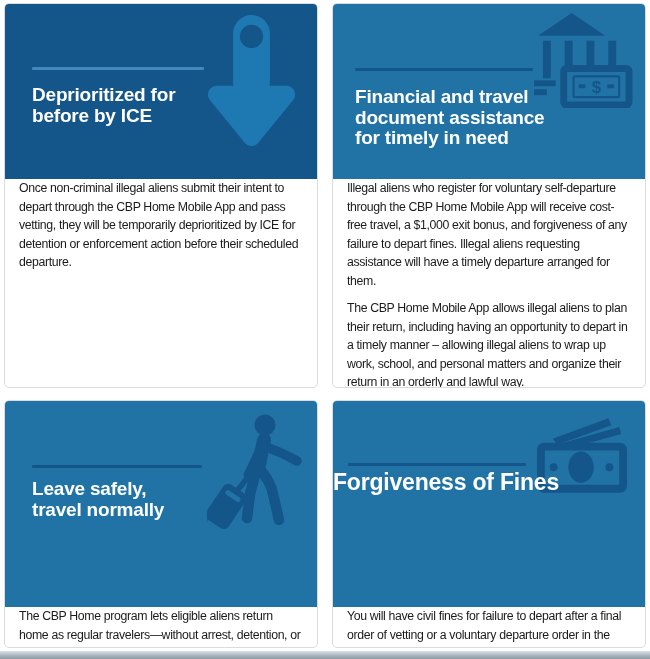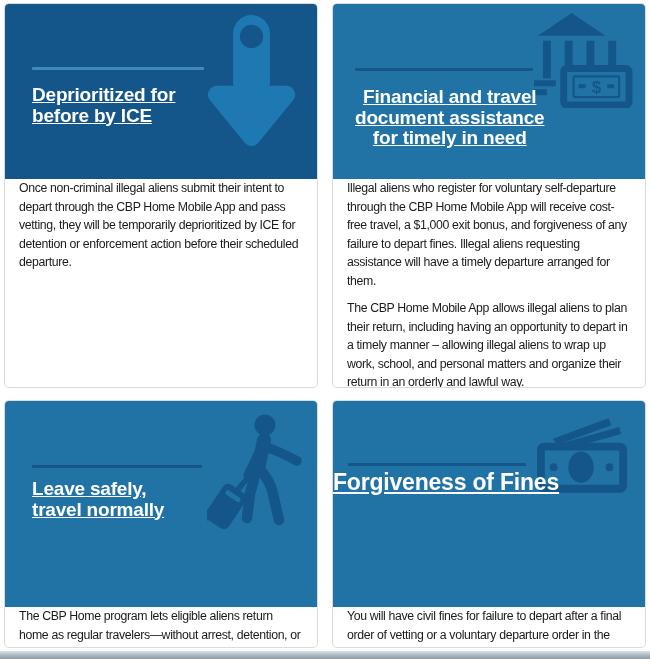--- a/index.html
+++ b/index.html
@@ -39,23 +39,23 @@
   .light .card-header{background:var(--medium-blue);}
   .rule{position:absolute;height:3px;border-radius:1px;}
   .c1 .rule{top:63px;left:27px;width:172px;background:var(--divider-light);}
   .c2 .rule{top:64px;left:22px;width:178px;background:var(--dark-blue);}
   .c3 .rule{top:64px;left:27px;width:170px;background:var(--dark-blue);}
   .c4 .rule{top:62px;left:15px;width:178px;background:var(--dark-blue);}
   .title{
     position:absolute;margin:0;color:var(--title-text);
     font-weight:700;font-size:19px;line-height:20.5px;letter-spacing:-0.2px;
   }
-  .title span{display:block;text-decoration:underline;}
+  .title span{display:block;}
   .c1 .title{top:81px;left:27px;}
-  .c2 .title{top:83px;left:22px;text-align:center;}
+  .c2 .title{top:83px;left:22px;}
   .c3 .title{top:78px;left:27px;}
   .c4 .title{top:71px;left:0;font-size:23px;}
   .icon{position:absolute;display:block;}
   .icon svg{display:block;width:100%;height:100%;}
   .c1 .icon{top:7px;right:17px;width:97px;height:141px;color:var(--arrow-blue);}
   .c2 .icon{top:8px;right:12px;width:99px;height:96px;color:var(--dark-blue);}
   .c3 .icon{top:12px;right:10px;width:100px;height:120px;color:var(--dark-blue);}
   .c4 .icon{top:14px;right:16px;width:93px;height:81px;color:var(--dark-blue);}
   .hole{fill:var(--dark-blue);}
   .face{fill:var(--medium-blue);}

